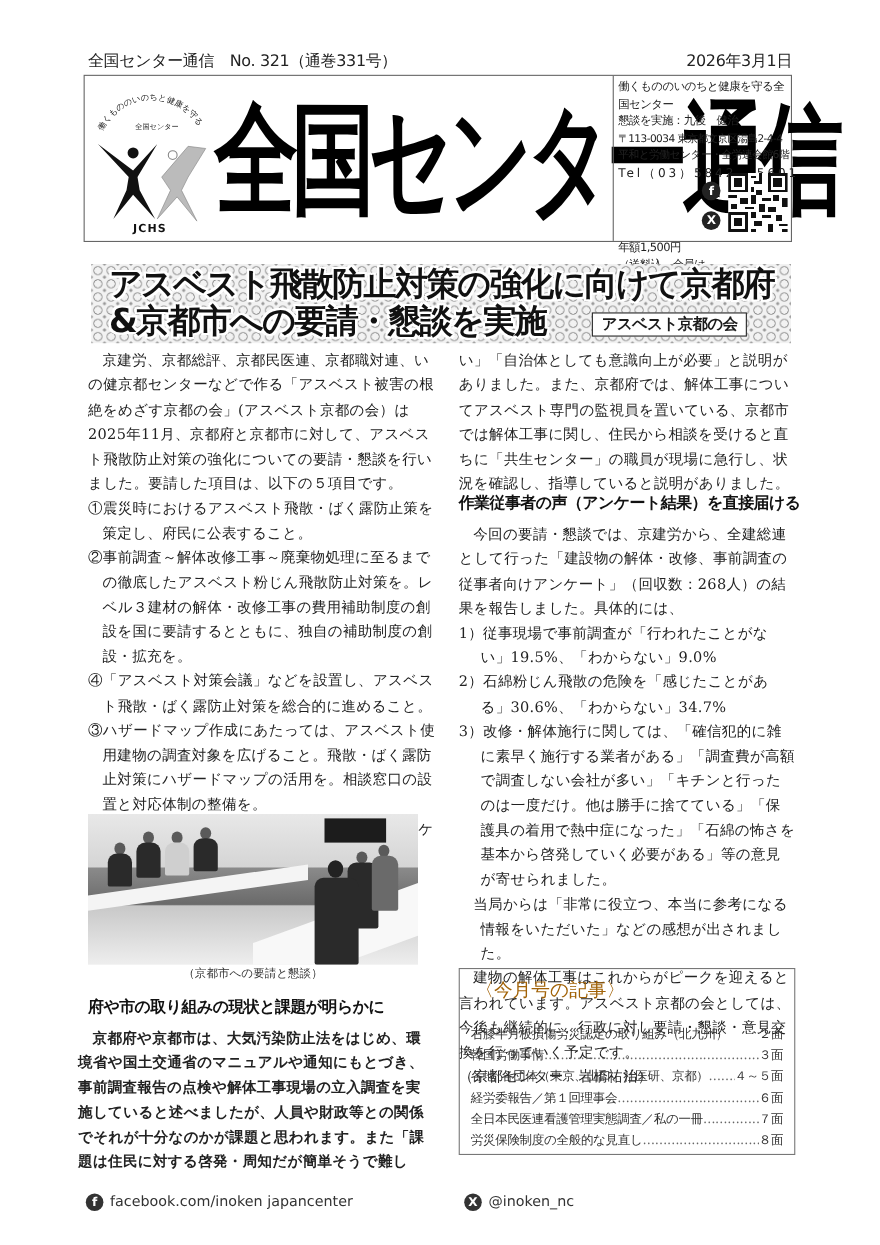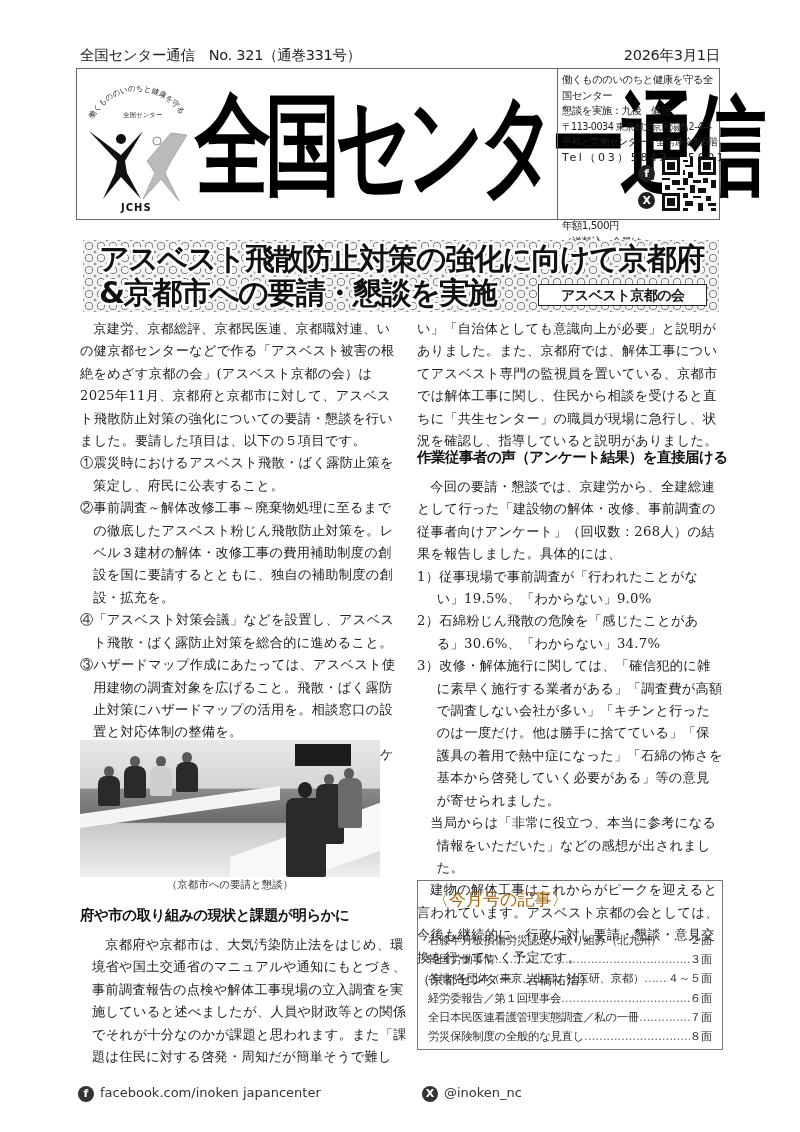--- a/index.html
+++ b/index.html
@@ -39,21 +39,21 @@
             background-position: 0 0, 6px 6px; }
   .banner .line1, .banner .line2 { position: absolute; left: 16px; font-weight: 900;
             font-family: "DejaVu Sans", sans-serif; font-size: 30px; line-height: 34px;
             color: #111; white-space: nowrap; letter-spacing: -1.5px;
             text-shadow: -2px -2px 0 #fff, 2px -2px 0 #fff, -2px 2px 0 #fff, 2px 2px 0 #fff,
                          0 -2px 0 #fff, 0 2px 0 #fff, -2px 0 0 #fff, 2px 0 0 #fff; }
   .banner .line1 { top: 2px; }
   .banner .line2 { top: 36px; }
   .banner .org { position: absolute; left: 455px; top: 44px; background: #fff; border: 1px solid #222;
                  font-family: "DejaVu Serif", serif; font-weight: bold; font-size: 14px;
-                 padding: 1px 22px; line-height: 18px; white-space: nowrap; letter-spacing: -0.5px; }
+                 padding: 1px 8px; line-height: 18px; white-space: nowrap; letter-spacing: -0.5px; }
 
   .col { position: absolute; font-family: "DejaVu Serif", serif; font-size: 13.2px;
          line-height: 22.4px; color: #222; letter-spacing: 0.3px; }
   .col p { margin: 0; }
   .col .indent { text-indent: 1em; }
   .col .item { padding-left: 1em; text-indent: -1em; }
   .col-left { left: 80px; top: 318px; width: 318px; }
   .col-right { left: 417px; top: 318px; width: 306px; }
 
   .photo { position: absolute; left: 80px; top: 740px; width: 300px; height: 137px;
@@ -198,21 +198,21 @@
   <div class="head" style="left:244px; top:34px;"></div>
     <div class="p" style="left:236px; top:44px; width:28px; height:60px;"></div>
   <div class="head" style="left:218px; top:42px; width:14px; height:16px; background:#222;"></div>
     <div class="p" style="left:206px; top:58px; width:40px; height:79px;"></div>
   <div class="head" style="left:264px; top:28px;"></div>
     <div class="p" style="left:258px; top:38px; width:24px; height:50px; background:#6a6a6a;"></div>
 </div>
 <div class="caption">（京都市への要請と懇談）</div>
 
 <div class="heading" style="left:80px; top:906px;">府や市の取り組みの現状と課題が明らかに</div>
-<div class="col" style="left:92px; top:934px; width:318px;">
+<div class="col" style="left:71px; top:934px; width:318px;font-weight:bold;">
   <p class="indent">京都府や京都市は、大気汚染防止法をはじめ、環境省や国土交通省のマニュアルや通知にもとづき、事前調査報告の点検や解体工事現場の立入調査を実施していると述べましたが、人員や財政等との関係でそれが十分なのかが課題と思われます。また「課題は住民に対する啓発・周知だが簡単そうで難し</p>
 </div>
 
 <div class="col col-right">
   <p>い」「自治体としても意識向上が必要」と説明がありました。また、京都府では、解体工事についてアスベスト専門の監視員を置いている、京都市では解体工事に関し、住民から相談を受けると直ちに「共生センター」の職員が現場に急行し、状況を確認し、指導していると説明がありました。</p>
 </div>
 
 <div class="heading" style="left:417px; top:448px;">作業従事者の声（アンケート結果）を直接届ける</div>
 
 <div class="col" style="left:417px; top:476px; width:306px;">

